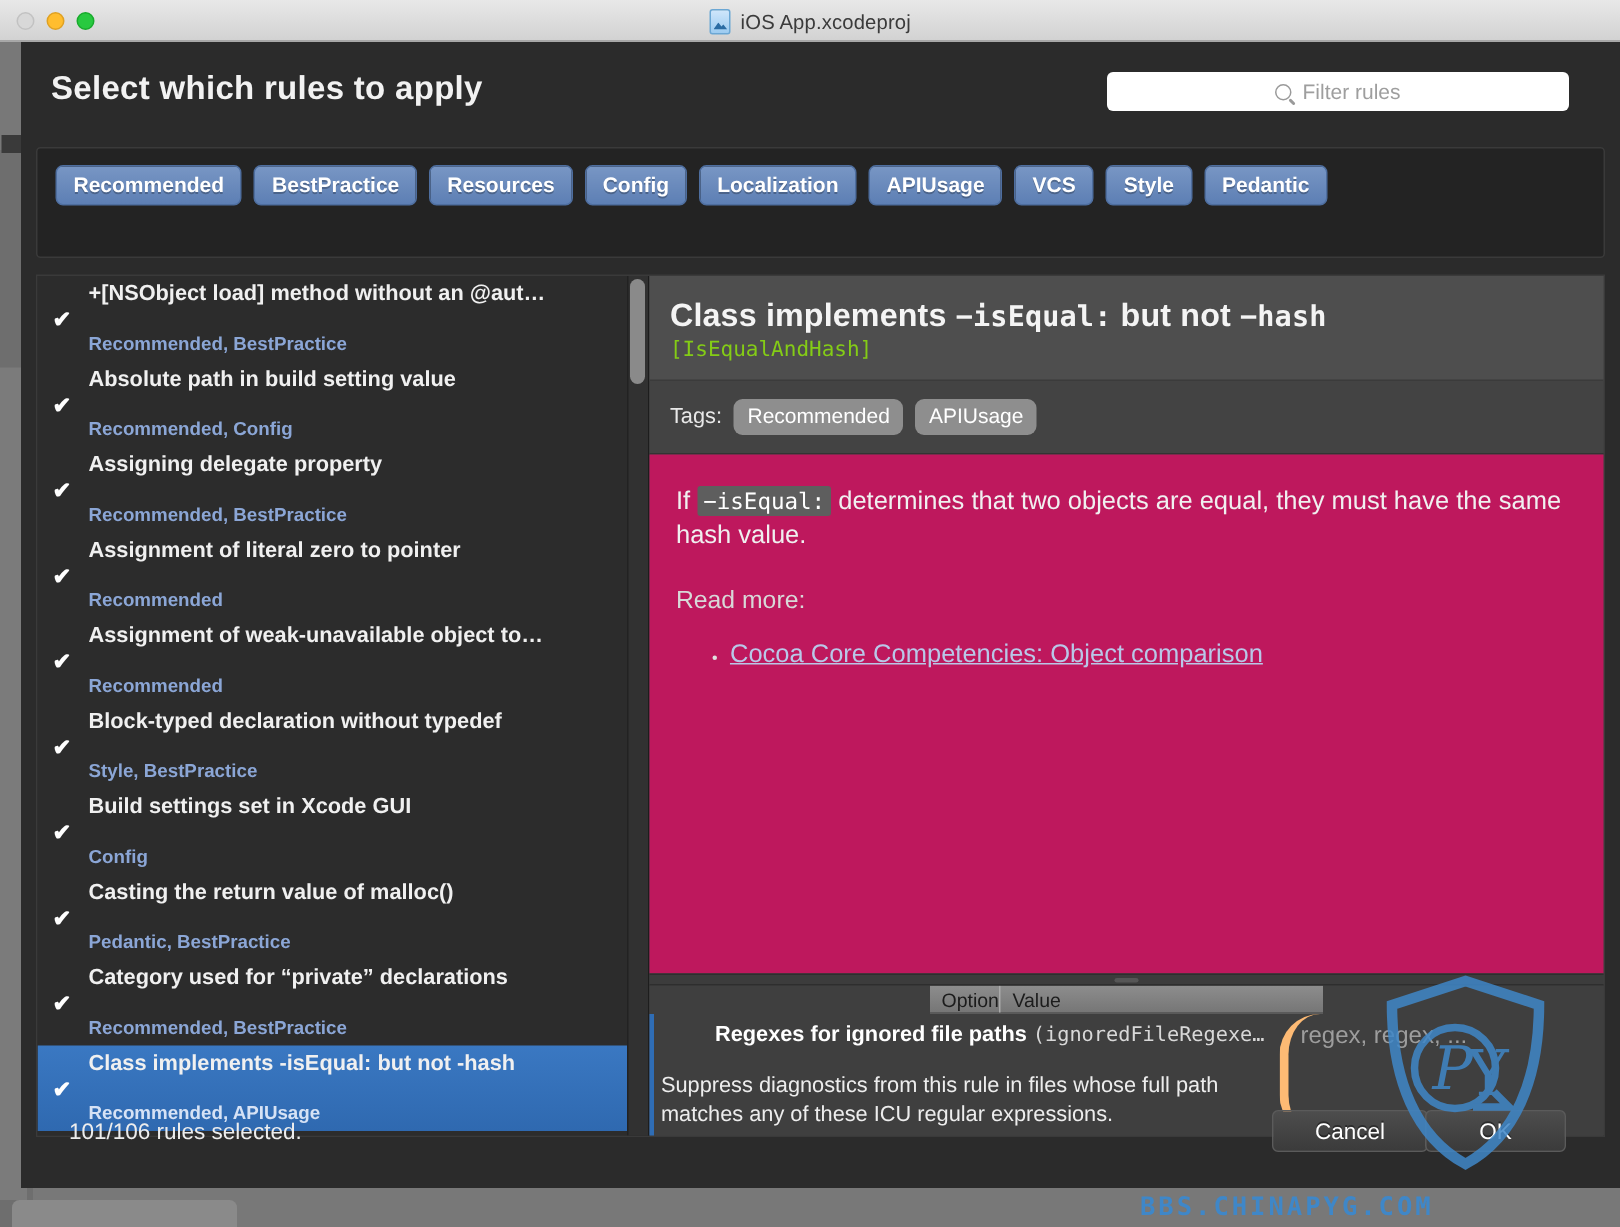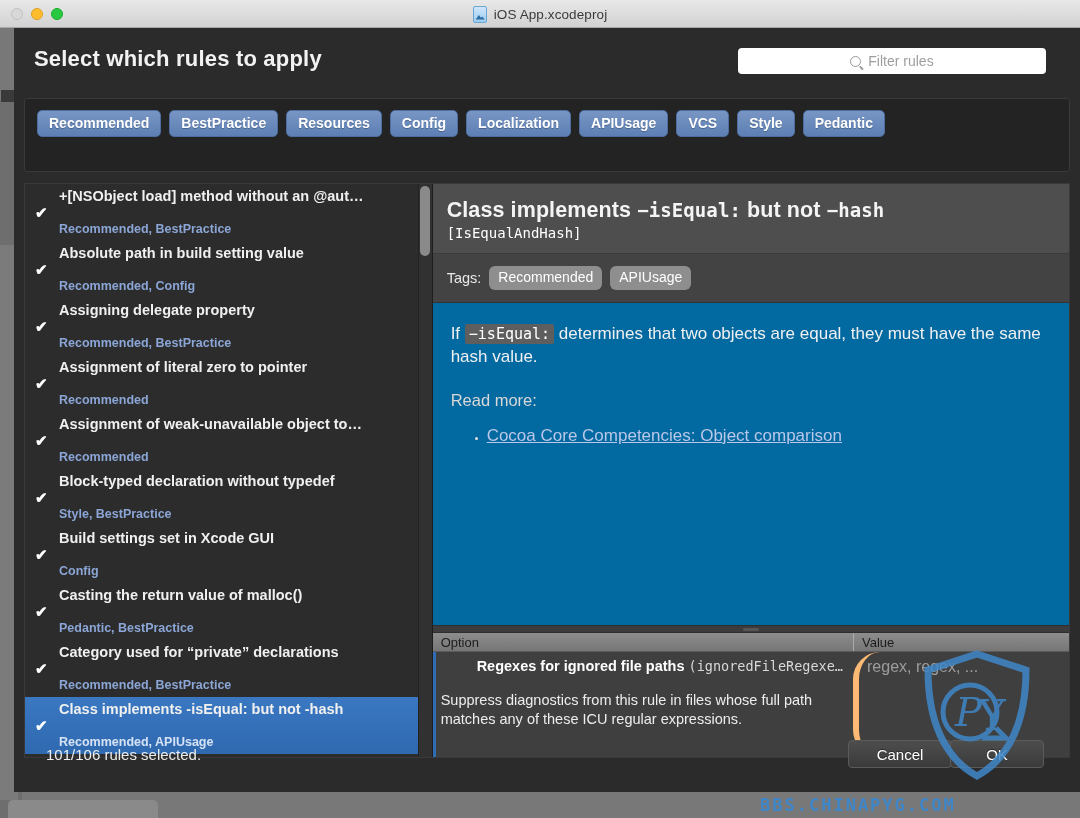--- a/index.html
+++ b/index.html
@@ -196,37 +196,37 @@
     padding: 14px 14px 12px;
     border-bottom: 1px solid #3b3b3b;
   }
   .detail-title {
     font-size: 21.5px; font-weight: bold; color: #f4f4f4;
     letter-spacing: .1px;
   }
   .detail-title .mono { font-family: "DejaVu Sans Mono", monospace; font-size: 19px; }
   .detail-id {
     font-family: "DejaVu Sans Mono", monospace;
-    font-size: 14px; color: #ffffff; margin-top: 2px;
+    font-size: 14px; color: #84cc16; margin-top: 2px;
   }
   .tags-row {
     background: #434343;
     padding: 12px 14px;
     display: flex; align-items: center; gap: 8px;
     border-bottom: 1px solid #333;
   }
   .tags-label { font-size: 14.5px; color: #e8e8e8; }
   .tag-pill {
     background: #8e8e8e; color: #ffffff;
     font-size: 14px;
     padding: 3px 9px 4px; border-radius: 6px;
     line-height: 1.2;
   }
   .detail-body {
-    flex: 1; background: #0369a1;
+    flex: 1; background: #be185d;
     padding: 20px 18px; overflow: hidden;
   }
   .body-para {
     font-size: 17px; color: #f0f0f0; line-height: 1.35;
   }
   .code-inline {
     font-family: "DejaVu Sans Mono", monospace;
     font-size: 15px; background: #5e5e5e; color: #ffffff;
     padding: 1px 4px; border-radius: 2px;
   }
@@ -245,21 +245,21 @@
     border-top: 1px solid #2e2e2e; border-bottom: 1px solid #2e2e2e;
     position: relative;
   }
   .splitter::after {
     content: ""; position: absolute; left: 50%; top: 2px;
     margin-left: -8px; width: 16px; height: 3px;
     background: #565656; border-radius: 2px;
   }
 
   
-  .opt-table { height: 124px; background: #3f3f3f; display: flex; flex-direction: column; }
+  .opt-table { height: 100px; background: #3f3f3f; display: flex; flex-direction: column; align-items: center; }
   .opt-head {
     height: 19px; display: flex;
     background: linear-gradient(to bottom, #8d8d8d 0%, #767676 100%);
     border-bottom: 1px solid #5a5a5a;
     font-size: 13px; color: #1c1c1c;
   }
   .opt-head .col-opt { flex: 1; padding: 2px 0 0 8px; }
   .opt-head .col-val {
     width: 216px; padding: 2px 0 0 8px;
     border-left: 1px solid #aaa;

